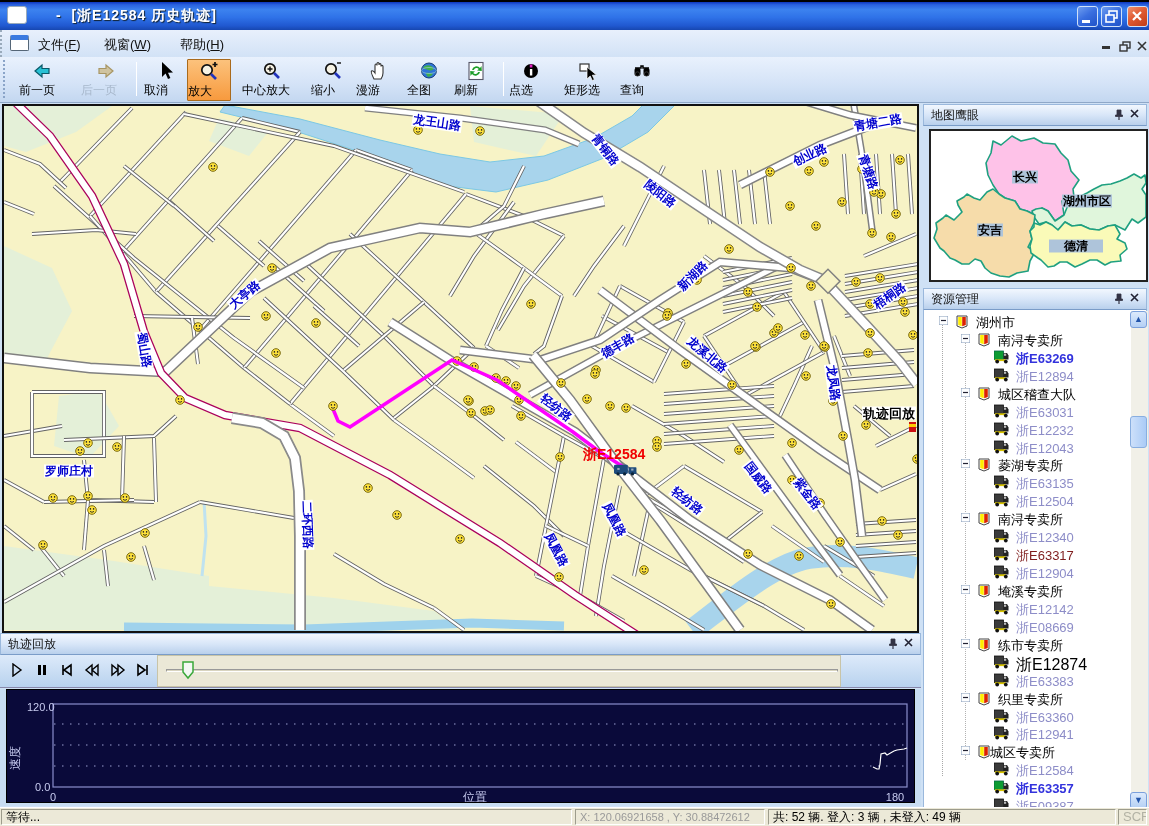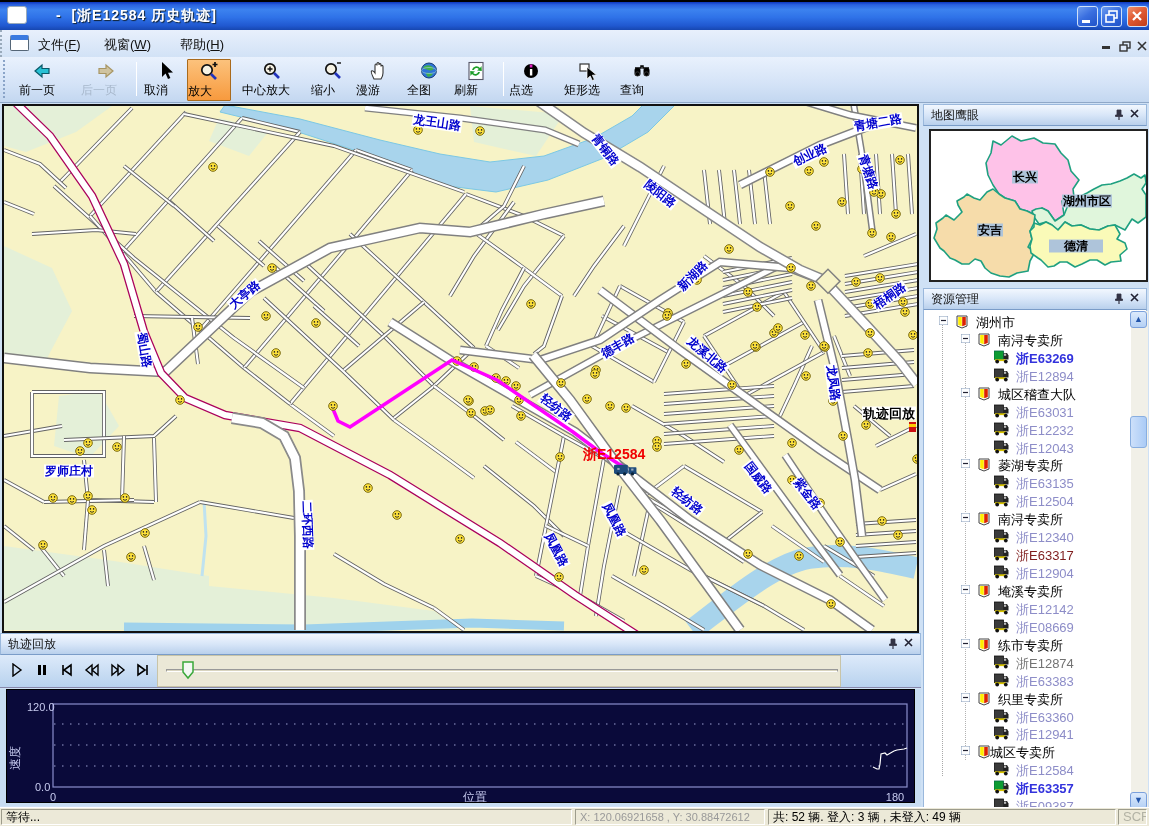--- a/index.html
+++ b/index.html
@@ -854,21 +854,21 @@
       </svg>
       <svg class="ab" style="left:54px;top:2px" width="13" height="15">
         <use href="#org"></use>
       </svg>
       <div class="ab" style="left:74px;top:2px;font-size:13px;color:#000;font-weight:normal">练市专卖所</div>
     </div>
     <div class="ab" style="left:0;top:342.7px;width:205px;height:18px">
       <svg class="ab" style="left:70px;top:2px" width="16" height="14">
         <use href="#trk"></use>
       </svg>
-      <div class="ab" style="left:92px;top:2px;font-size:13px;color:#737373;font-weight:normal">浙E12874</div>
+      <div class="ab" style="left:92px;top:2px;font-size:16px;color:#000000;font-weight:normal">浙E12874</div>
     </div>
     <div class="ab" style="left:0;top:360.6px;width:205px;height:18px">
       <svg class="ab" style="left:70px;top:2px" width="16" height="14">
         <use href="#trk"></use>
       </svg>
       <div class="ab" style="left:92px;top:2px;font-size:13px;color:#8d8dc8;font-weight:normal">浙E63383</div>
     </div>
     <div class="ab" style="left:0;top:378.5px;width:205px;height:18px">
       <svg class="ab" style="left:37px;top:4px" width="9" height="9">
         <use href="#mbox"></use>

